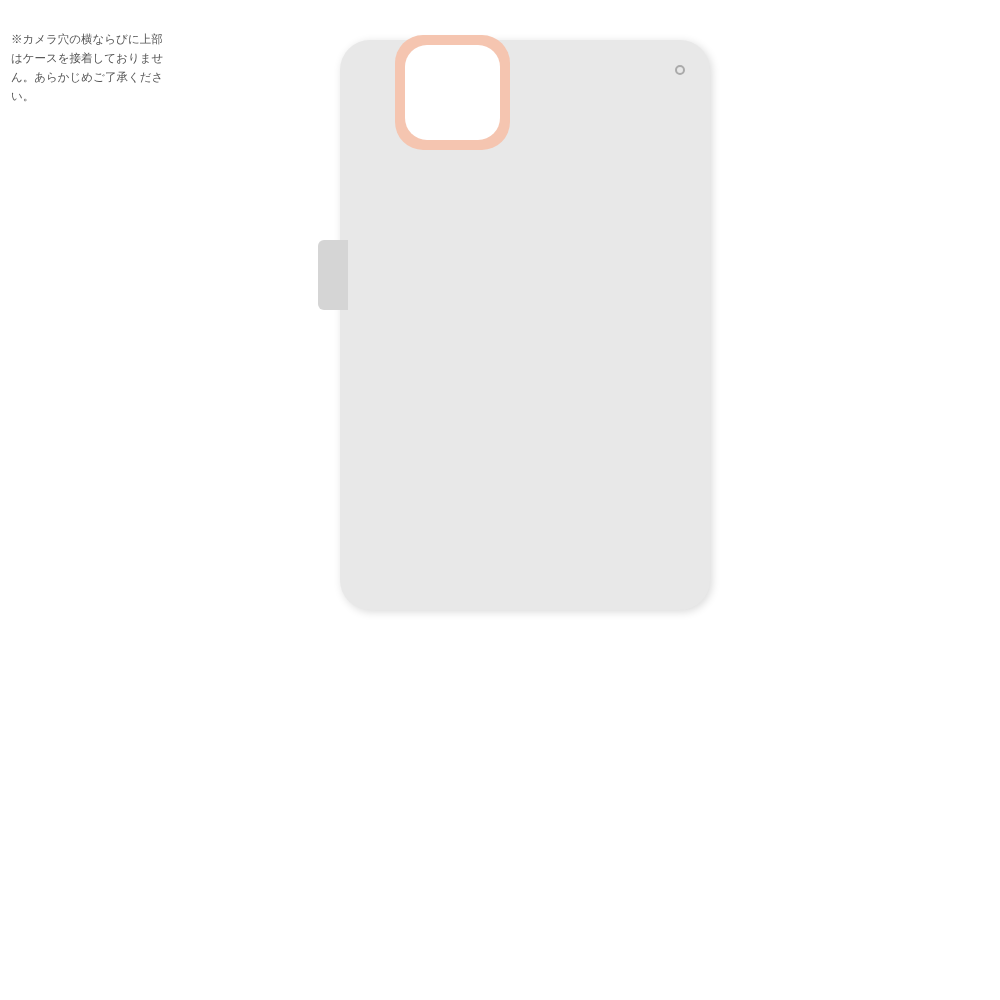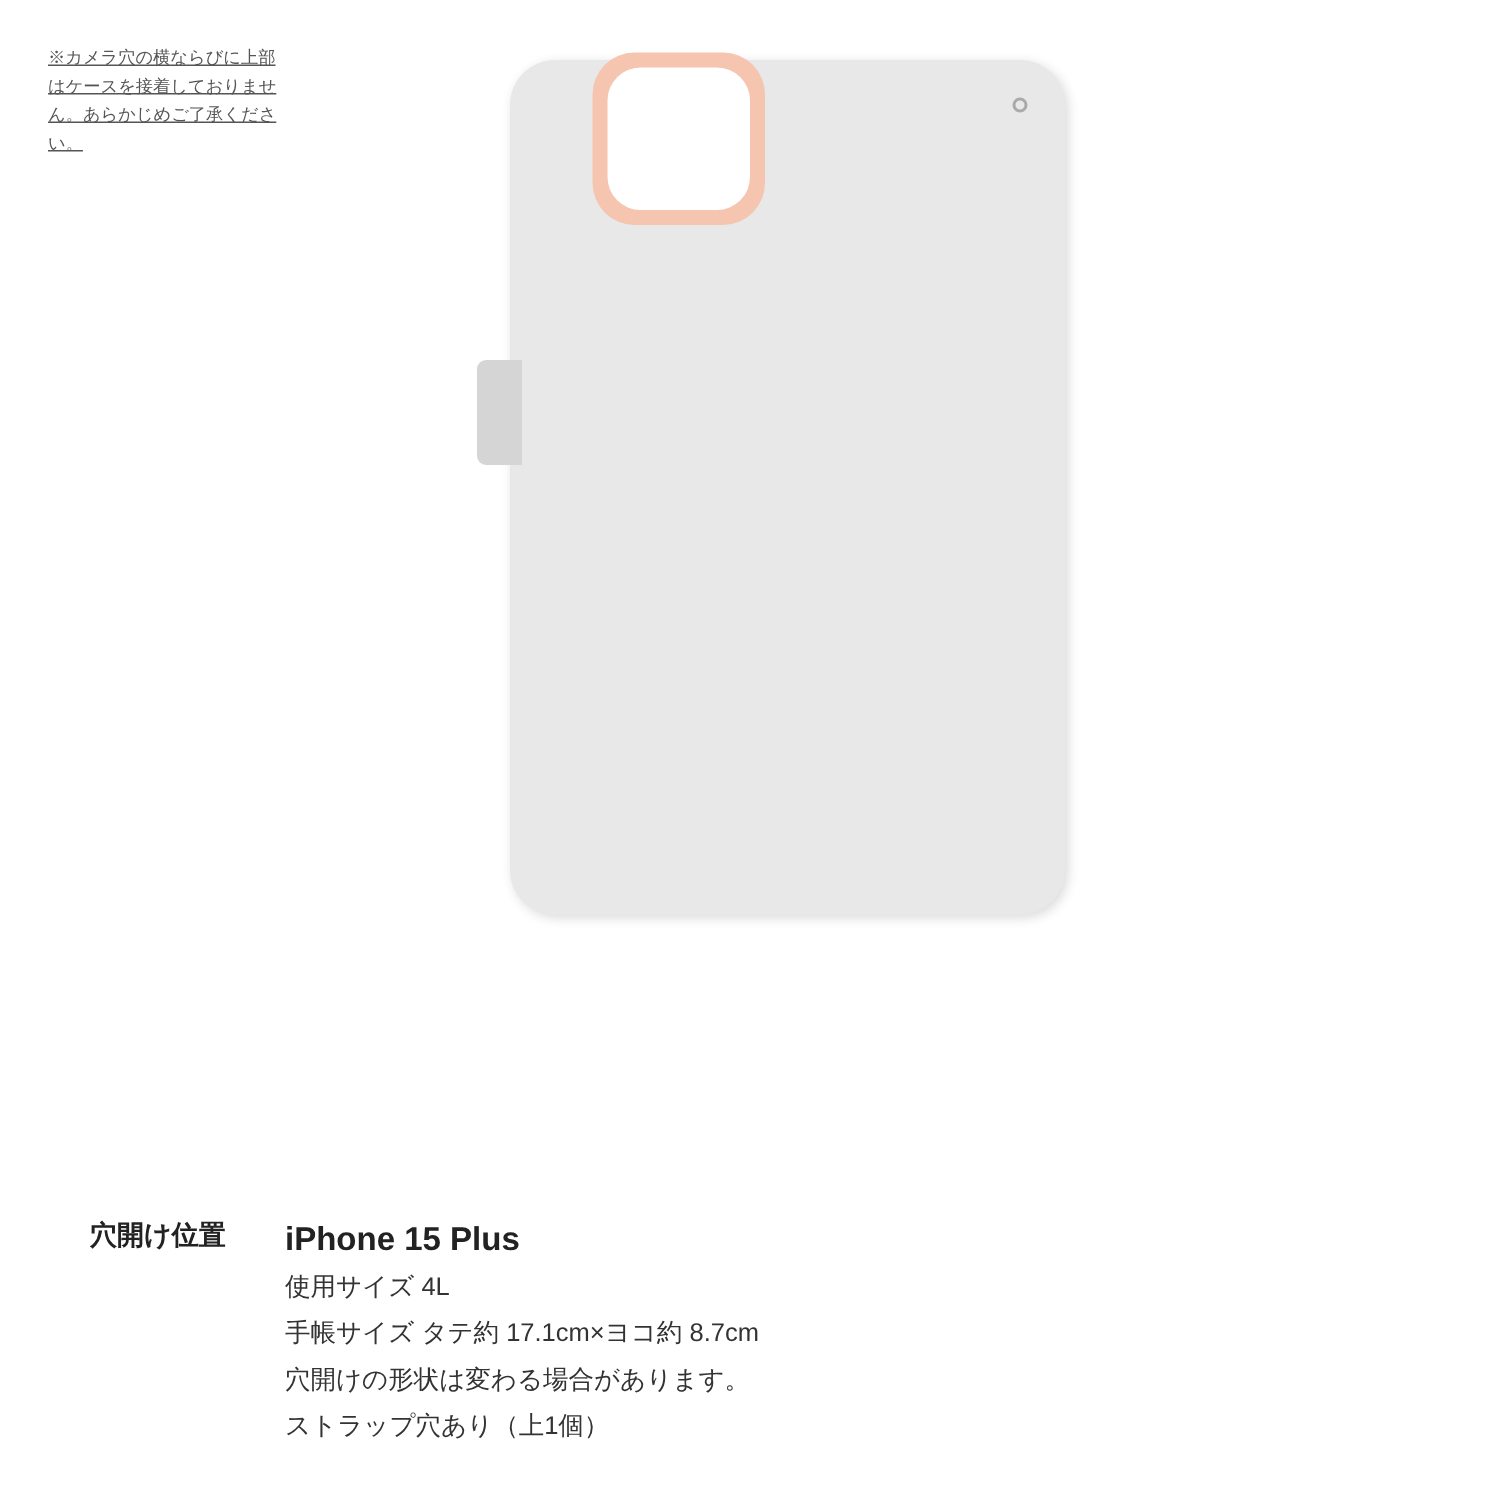--- a/index.html
+++ b/index.html
@@ -96,26 +96,25 @@
       height: 10px;
       border-radius: 50%;
       border: 2px solid #aaaaaa;
       background: transparent;
     }
 
     
     .note-text {
       position: absolute;
       top: 30px;
-      left: 32px;
+      left: 11px;
       width: 160px;
       font-size: 11.5px;
       color: #555555;
       line-height: 1.65;
-      text-decoration: underline;
     }
 
     
     .info-section {
       width: 100%;
       padding: 20px 60px 30px 60px;
       display: flex;
       flex-direction: column;
       gap: 0;
     }
@@ -171,28 +170,14 @@
         </div>
 
         <div class="strap-hole"></div>
       </div>
 
       <div class="side-strap"></div>
     </div>
 
   </div>
 
-  <div class="info-section">
-
-    <div class="info-row">
-      <div class="info-label">穴開け位置</div>
-      <div class="info-content">
-        <div class="info-title">iPhone 15 Plus</div>
-        <div class="info-detail">使用サイズ 4L</div>
-        <div class="info-detail">手帳サイズ タテ約 17.1cm×ヨコ約 8.7cm</div>
-        <div class="info-detail">穴開けの形状は変わる場合があります。</div>
-        <div class="info-detail">ストラップ穴あり（上1個）</div>
-      </div>
-    </div>
-
-  </div>
 
 </div>
 
 </body></html>

